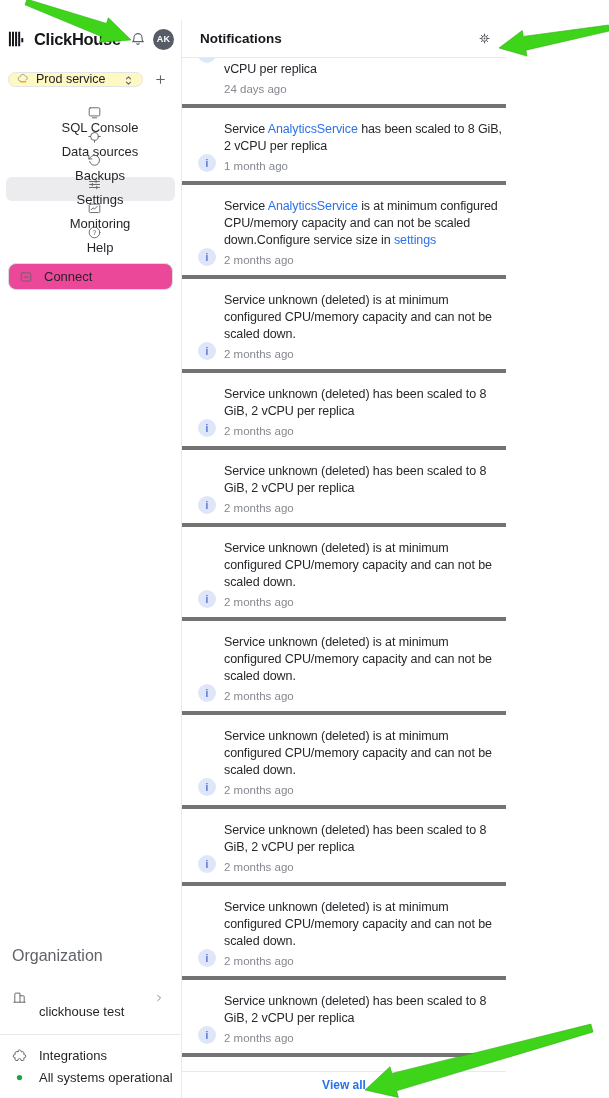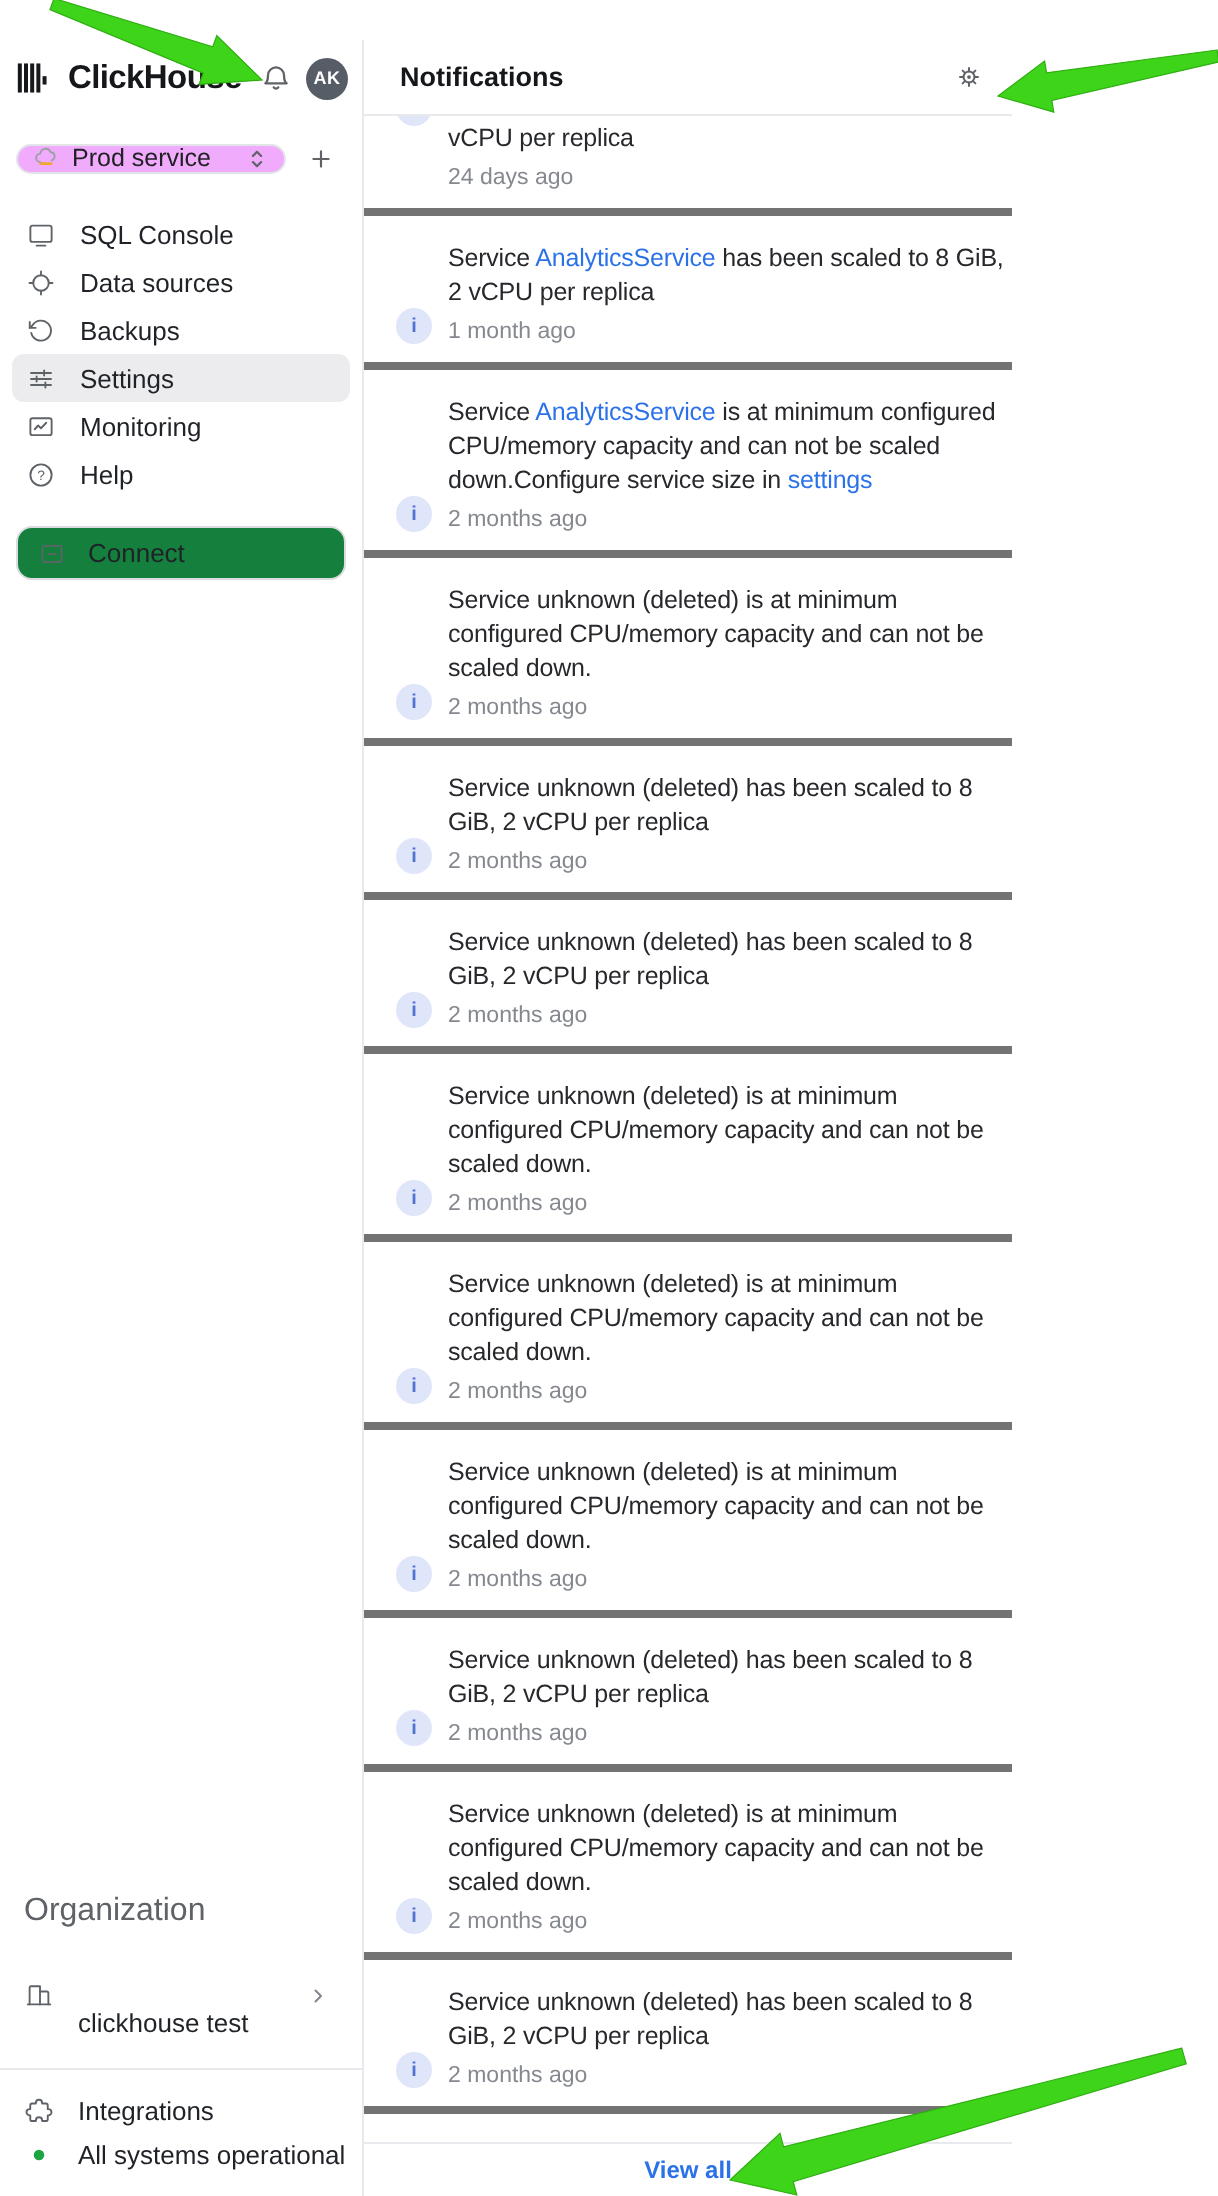--- a/index.html
+++ b/index.html
@@ -11,36 +11,36 @@
   .logo-row { display:flex; align-items:center; height:28px; padding:0 7px 0 8px; }
   .logo-mark { display:flex; flex:none; }
   .brand { font-size:16.5px; font-weight:700; letter-spacing:-0.3px; margin-left:6px; color:#15171a; white-space:nowrap; }
   .logo-spacer { flex:1; }
   .icon-btn { background:none; border:none; padding:0; cursor:pointer; display:flex; align-items:center; justify-content:center; color:#5f6368; }
   .bell-btn { width:22px; height:22px; }
   .bell-btn svg { width:16px; height:16px; }
   .avatar { width:21px; height:21px; border-radius:50%; background:#575d66; color:#fff; font-size:9px; font-weight:700; display:flex; align-items:center; justify-content:center; margin-left:4px; letter-spacing:.2px; cursor:pointer; flex:none; }
 
   .service-row { display:flex; align-items:center; margin-top:13px; padding:0 8px; }
-  .service-select { flex:1; height:15px; border:1px solid #e3e4e8; border-radius:8px; background:#f0abfc; display:flex; align-items:center; padding:0 7px; gap:6px; cursor:pointer; }
+  .service-select { flex:1; height:15px; border:1px solid #e3e4e8; border-radius:8px; background:#fef9c3; display:flex; align-items:center; padding:0 7px; gap:6px; cursor:pointer; }
   .service-select svg.cloud { width:14px; height:14px; flex:none; }
   .service-label { font-size:12.5px; color:#202124; flex:1; text-align:left; }
   .updown { width:13px; height:13px; color:#5f6368; flex:none; }
   .updown svg { width:13px; height:13px; }
   .plus-btn { width:26px; height:26px; margin-left:4px; }
   .plus-btn svg { width:13px; height:13px; }
 
   .nav { list-style:none; margin:13px 0 0; padding:0 6px; }
-  .nav-item { height:24px; display:flex; align-items:center; border-radius:6px; padding-left:7px; cursor:pointer; }
+  .nav-item { height:24px; display:flex; align-items:center; border-radius:6px; padding-left:7px; cursor:pointer;flex-direction:column; }
   .nav-item.active { background:#ececee; }
   .nav-ic { width:15px; height:15px; color:#5f6368; display:flex; flex:none; }
   .nav-ic svg { width:15px; height:15px; }
   .nav-label { margin-left:12px; font-size:13px; color:#1f2227; white-space:nowrap; }
 
-  .connect-btn { margin:14px 8px 0; height:27px; border:1px solid #dadce0; border-radius:8px; background:#15803d; display:flex; align-items:center; padding:0 10px; gap:11px; font-size:13px; color:#1f2227; cursor:pointer; font-family:inherit; }
+  .connect-btn { margin:14px 8px 0; height:27px; border:1px solid #dadce0; border-radius:8px; background:#ec4899; display:flex; align-items:center; padding:0 10px; gap:11px; font-size:13px; color:#1f2227; cursor:pointer; font-family:inherit; }
   .connect-ic { width:14px; height:14px; color:#5f6368; display:flex; flex:none; }
   .connect-ic svg { width:14px; height:14px; }
 
   .sidebar-spacer { flex:1; }
   .org { padding:0 12px; }
   .org-label { font-size:16px; color:#5f6368; margin-bottom:11px; }
   .org-row { display:flex; align-items:center; cursor:pointer; }
   .org-ic { width:15px; height:15px; color:#5f6368; display:flex; flex:none; }
   .org-ic svg { width:15px; height:15px; }
   .org-name { margin-left:12px; font-size:13px; flex:1; white-space:nowrap;margin-top:28px; }

